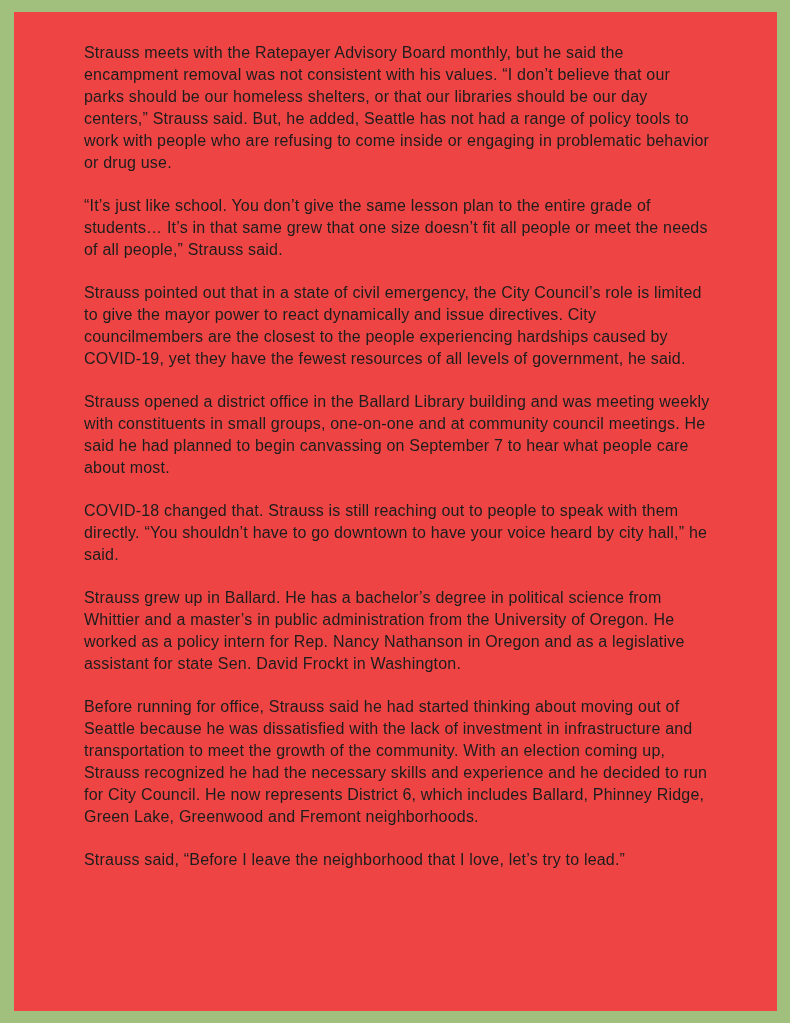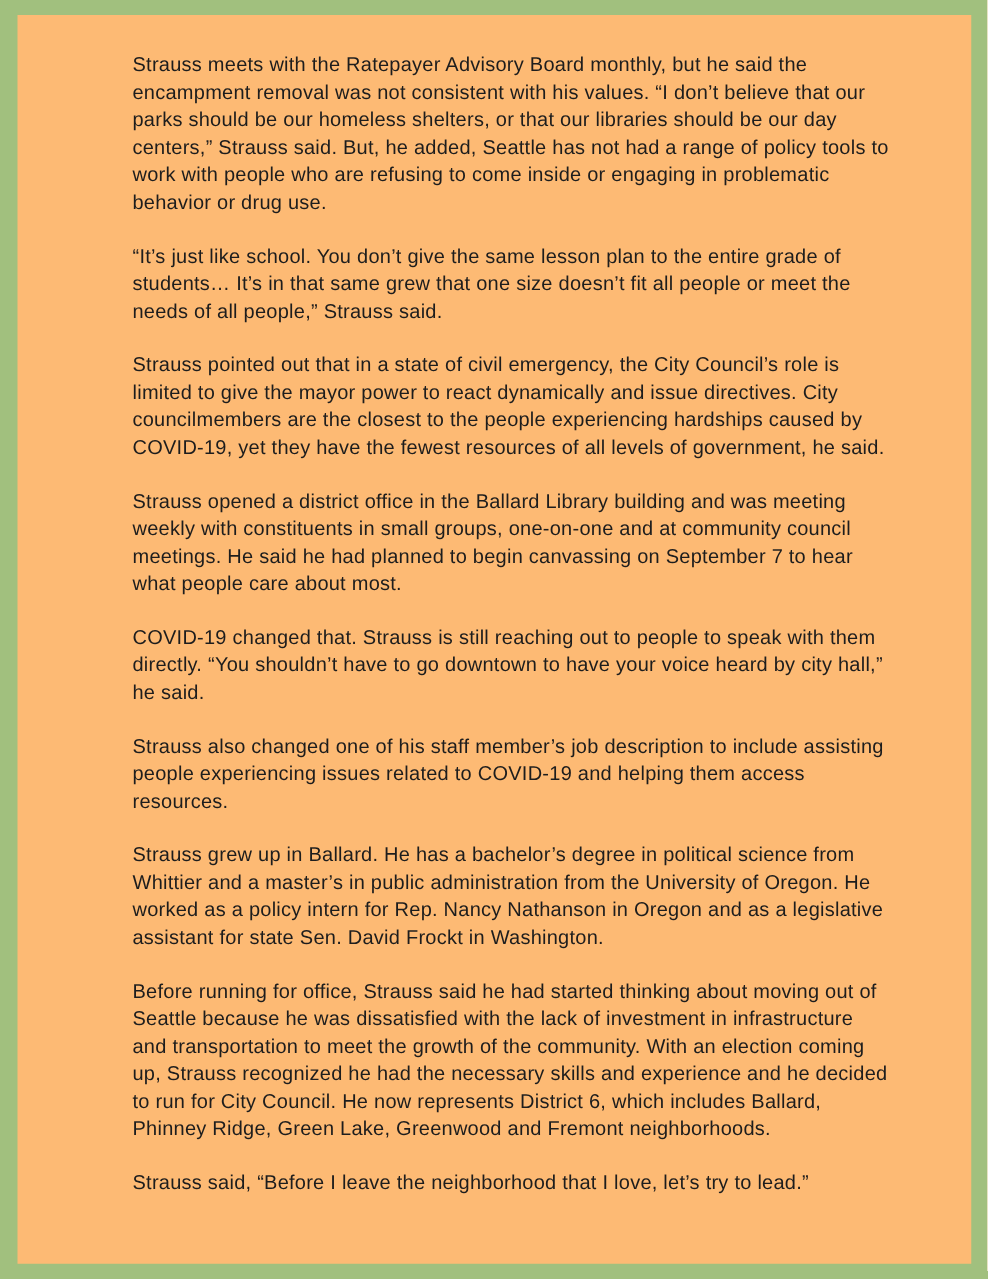--- a/index.html
+++ b/index.html
@@ -14,22 +14,22 @@
     box-sizing: border-box;
     background: #a1c07e; 
     padding: 12px 13px 12px 14px;
     overflow: hidden;
     font-family: "Liberation Sans", "DejaVu Sans", sans-serif;
   }
   .sheet {
     box-sizing: border-box;
     width: 100%;
     height: 100%;
-    background: #fdba74;
-    padding: 30px 64px 24px 92px;
+    background: #ef4444;
+    padding: 30px 64px 24px 70px;
     overflow: hidden;
   }
   .article p {
     margin: 0 0 21px 0;
     font-size: 16px;
     line-height: 22px;
     letter-spacing: 0.2px;
     color: #1d1d1d;
     text-align: left;
   }
@@ -40,20 +40,19 @@
 </head>
 <body>
 
 <div class="page">
   <div class="sheet">
     <div class="article">
       <p>Strauss meets with the Ratepayer Advisory Board monthly, but he said the encampment removal was not consistent with his values. “I don’t believe that our parks should be our homeless shelters, or that our libraries should be our day centers,” Strauss said. But, he added, Seattle has not had a range of policy tools to work with people who are refusing to come inside or engaging in problematic behavior or drug use.</p>
       <p>“It’s just like school. You don’t give the same lesson plan to the entire grade of students… It’s in that same grew that one size doesn’t fit all people or meet the needs of all people,” Strauss said.</p>
       <p>Strauss pointed out that in a state of civil emergency, the City Council’s role is limited to give the mayor power to react dynamically and issue directives. City councilmembers are the closest to the people experiencing hardships caused by COVID-19, yet they have the fewest resources of all levels of government, he said.</p>
       <p>Strauss opened a district office in the Ballard Library building and was meeting weekly with constituents in small groups, one-on-one and at community council meetings. He said he had planned to begin canvassing on September 7 to hear what people care about most.</p>
-      <p>COVID-19 changed that. Strauss is still reaching out to people to speak with them directly. “You shouldn’t have to go downtown to have your voice heard by city hall,” he said.</p>
-      <p>Strauss also changed one of his staff member’s job description to include assisting people experiencing issues related to COVID-19 and helping them access resources.</p>
+      <p>COVID-18 changed that. Strauss is still reaching out to people to speak with them directly. “You shouldn’t have to go downtown to have your voice heard by city hall,” he said.</p>
       <p>Strauss grew up in Ballard. He has a bachelor’s degree in political science from Whittier and a master’s in public administration from the University of Oregon. He worked as a policy intern for Rep. Nancy Nathanson in Oregon and as a legislative assistant for state Sen. David Frockt in Washington.</p>
       <p>Before running for office, Strauss said he had started thinking about moving out of Seattle because he was dissatisfied with the lack of investment in infrastructure and transportation to meet the growth of the community. With an election coming up, Strauss recognized he had the necessary skills and experience and he decided to run for City Council. He now represents District 6, which includes Ballard, Phinney Ridge, Green Lake, Greenwood and Fremont neighborhoods.</p>
       <p>Strauss said, “Before I leave the neighborhood that I love, let’s try to lead.”</p>
     </div>
   </div>
 </div>
 
 </body></html>

